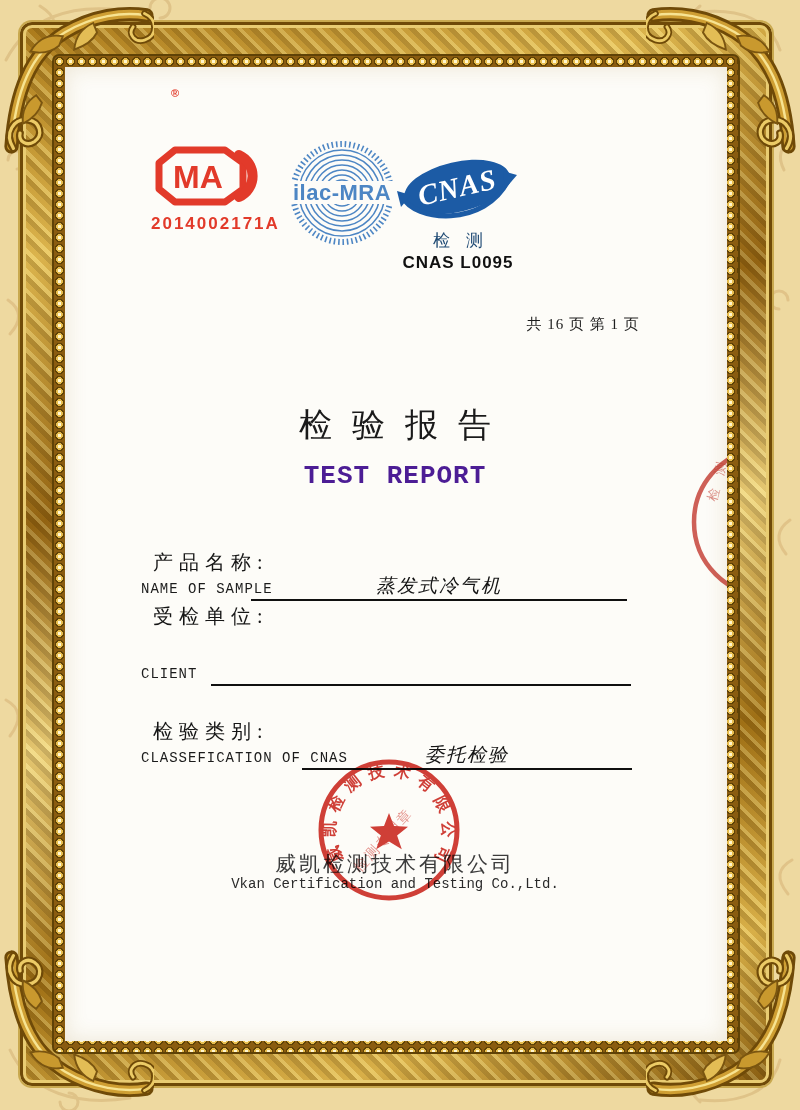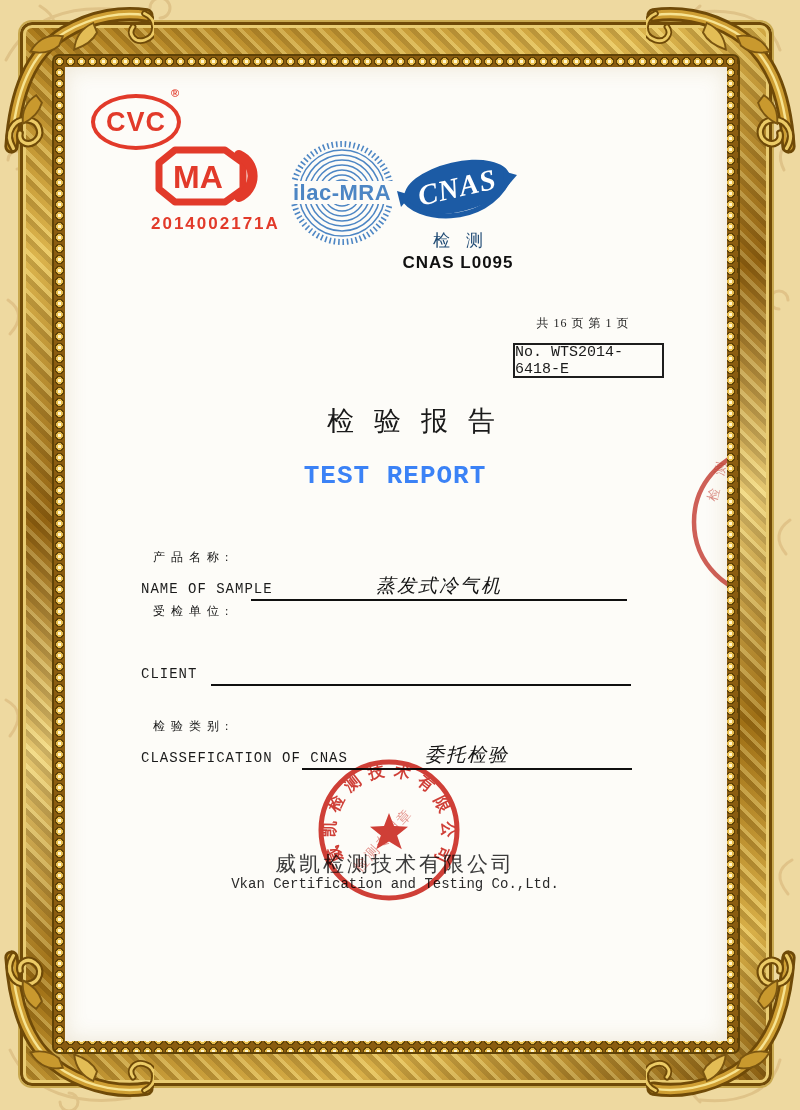--- a/index.html
+++ b/index.html
@@ -38,28 +38,28 @@
     display:flex;align-items:center;justify-content:center;color:#e23a2a;font:bold 27px "Liberation Sans",sans-serif;letter-spacing:1px;}
   .cvc-reg{position:absolute;left:106px;top:20px;color:#e23a2a;font:bold 11px "Liberation Sans",sans-serif;}
   .cma-wrap{position:absolute;left:86px;top:76px;width:110px;text-align:left;}
   .cma-num{color:#e23a2a;font:bold 17px "Liberation Sans",sans-serif;letter-spacing:2px;margin-top:1px;}
   .ilac-wrap{position:absolute;left:224px;top:73px;}
   .cnas-wrap{position:absolute;left:330px;top:80px;width:126px;text-align:center;}
   .cnas-zh{color:#1f4a74;font-size:17px;letter-spacing:16px;padding-left:16px;margin-top:2px;}
   .cnas-code{color:#111;font:bold 17px "Liberation Sans",sans-serif;letter-spacing:1px;margin-top:1px;}
 
   
-  .pagination{position:absolute;left:438px;top:248px;width:160px;text-align:center;font-size:12px;color:#1d1d1d;letter-spacing:1px;}
+  .pagination{position:absolute;left:438px;top:248px;width:160px;text-align:center;font-size:15px;color:#1d1d1d;letter-spacing:1px;}
   .report-no-box{position:absolute;left:448px;top:276px;width:147px;height:31px;border:2px solid #1d1d1d;
     display:flex;align-items:center;justify-content:center;font:15px "Liberation Mono",monospace;color:#1b1b1b;}
-  .title-zh{position:absolute;left:0;top:336px;width:660px;text-align:center;font-size:27px;color:#1a1a1a;letter-spacing:20px;text-indent:20px;margin-left:16px;}
-  .title-en{position:absolute;left:0;top:394px;width:660px;text-align:center;font:bold 26px "Liberation Mono",monospace;color:#3b82f6;letter-spacing:1px;}
-
-  
-  .f-zh{position:absolute;font-size:12px;color:#161616;letter-spacing:6px;}
+  .title-zh{position:absolute;left:0;top:336px;width:660px;text-align:center;font-size:33px;color:#1a1a1a;letter-spacing:20px;text-indent:20px;}
+  .title-en{position:absolute;left:0;top:394px;width:660px;text-align:center;font:bold 26px "Liberation Mono",monospace;color:#4c1d95;letter-spacing:1px;}
+
+  
+  .f-zh{position:absolute;font-size:20px;color:#161616;letter-spacing:6px;}
   .f-en{position:absolute;font:14px "Liberation Mono",monospace;color:#1b1b1b;letter-spacing:1px;}
   .f-line{position:absolute;border-bottom:2px solid #101010;}
   .f-val{position:absolute;text-align:center;font-size:19px;color:#141414;letter-spacing:2px;font-style:italic;}
 
   
   .company-zh{position:absolute;left:0;top:783px;width:660px;text-align:center;font-size:21px;color:#3c3c3c;letter-spacing:3px;}
   .company-en{position:absolute;left:0;top:809px;width:660px;text-align:center;font:14px "Liberation Mono",monospace;color:#2a2a2a;}
   .main-stamp{position:absolute;left:249px;top:688px;width:150px;height:150px;mix-blend-mode:multiply;opacity:.92;z-index:6;}
   .edge-stamp{position:absolute;right:0;top:377px;width:41px;height:160px;overflow:hidden;mix-blend-mode:multiply;z-index:6;}
 </style>
@@ -118,23 +118,20 @@
   <svg class="corner-orn orn-bl">
       <use href="#ornCorner"></use>
     </svg>
   <svg class="corner-orn orn-br">
       <use href="#ornCorner"></use>
     </svg>
 
   <div class="bead-frame">
     <div class="paper">
 
-      <div class="cvc-logo">
-        <span>CVC</span>
-      </div>
       <div class="cvc-reg">®</div>
 
       <div class="cma-wrap">
         <svg width="110" height="66" viewBox="0 0 110 66">
           <path d="M24,7 H74 L92,20 V46 L74,59 H24 L8,46 V20 Z" fill="none" stroke="#e23a2a" stroke-width="7" stroke-linejoin="round"></path>
           <path d="M88,12 A23,23 0 0 1 88,54" fill="none" stroke="#e23a2a" stroke-width="10" stroke-linecap="round"></path>
           <text x="47" y="45" text-anchor="middle" fill="#e23a2a" font-family="Liberation Sans, sans-serif" font-size="32" font-weight="bold">MA</text>
         </svg>
         <div class="cma-num">2014002171A</div>
       </div>
@@ -164,23 +161,20 @@
           </g>
           <path d="M8,50 C18,74 90,82 114,32" fill="none" stroke="#1c5ba5" stroke-width="5"></path>
           <polygon points="108,24 122,28 110,42" fill="#1c5ba5"></polygon>
           <polygon points="2,44 16,48 6,60" fill="#1c5ba5"></polygon>
         </svg>
         <div class="cnas-zh">检测</div>
         <div class="cnas-code">CNAS L0095</div>
       </div>
 
       <div class="pagination">共 16 页  第 1 页</div>
-      <div class="report-no-box">
-        <span>No. WTS2014-6418-E</span>
-      </div>
 
       <div class="title-zh">检验报告</div>
       <div class="title-en">TEST REPORT</div>
 
       <div class="f-zh" style="left:88px;top:482px;">产品名称:</div>
       <div class="f-en" style="left:76px;top:514px;">NAME OF SAMPLE</div>
       <div class="f-line" style="left:186px;top:505px;width:376px;height:27px;"></div>
       <div class="f-val" style="left:186px;top:506px;width:376px;">蒸发式冷气机</div>
 
       <div class="f-zh" style="left:88px;top:536px;text-align:right;">受检单位:</div>

